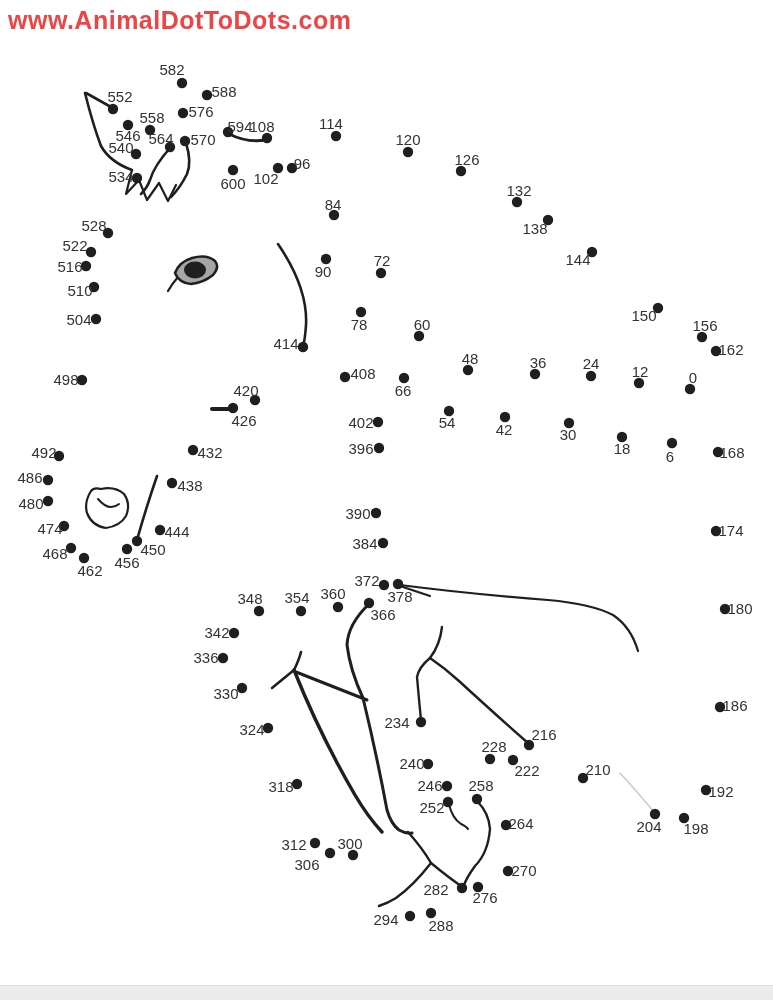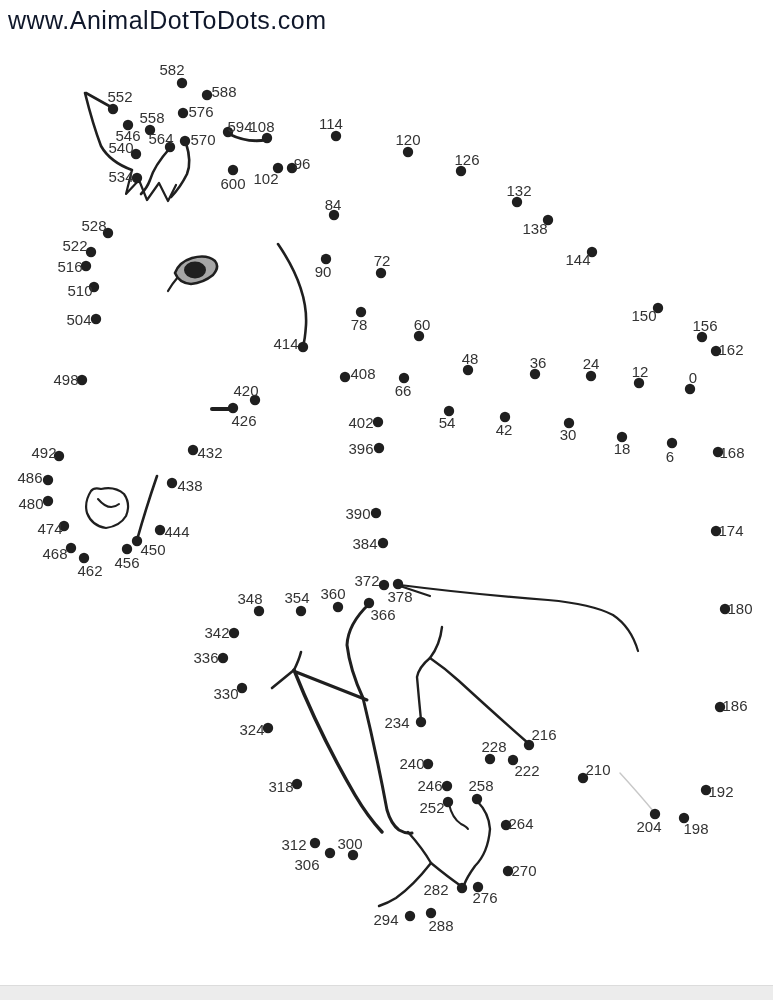--- a/index.html
+++ b/index.html
@@ -1,19 +1,19 @@
 <!DOCTYPE html>
 <html><head>
 <meta charset="utf-8">
 <style>
   html,body{margin:0;padding:0;background:#fff;}
   .page{position:relative;width:773px;height:1000px;background:#ffffff;overflow:hidden;
         font-family:"Liberation Sans", sans-serif;}
-  .site-header{position:absolute;left:8px;top:6px;font-size:25px;color:#0f172a;
-        letter-spacing:0.5px;font-weight:400;}
+  .site-header{position:absolute;left:8px;top:6px;font-size:25px;color:#ef4444;
+        letter-spacing:0.5px;font-weight:700;}
   svg.canvas{position:absolute;left:0;top:0;}
   .footer-strip{position:absolute;left:0;bottom:0;width:100%;height:14px;background:#ececec;
         border-top:1px solid #dcdcdc;}
   text.dot-label{font-family:"Liberation Sans", sans-serif;}
 </style>
 </head>
 <body>
 
 <div class="page">
   <div class="site-header">www.AnimalDotToDots.com</div>

